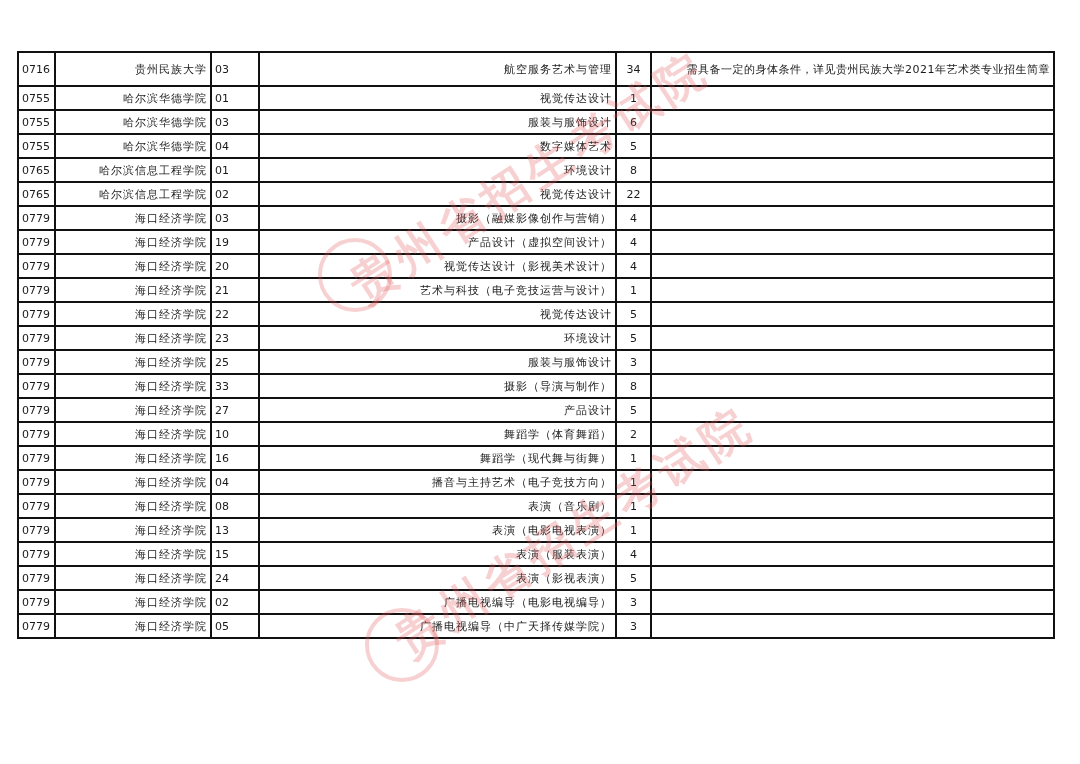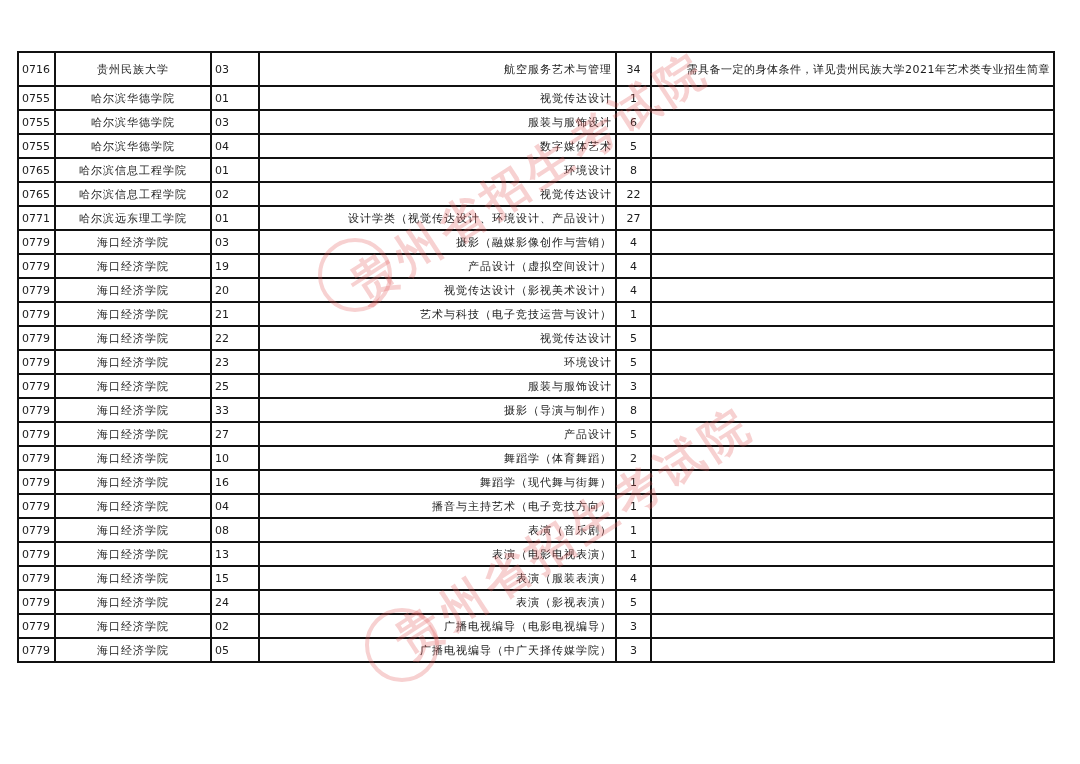--- a/index.html
+++ b/index.html
@@ -4,21 +4,21 @@
 <style>
   html, body { margin: 0; padding: 0; background: #ffffff; }
   body { width: 1080px; height: 764px; position: relative; overflow: hidden;
          font-family: "DejaVu Sans", "Liberation Sans", sans-serif; color: #1a1a1a; }
   #sheet { position: absolute; left: 17px; top: 51px; border-collapse: collapse;
            table-layout: fixed; width: 1036px; }
   #sheet td { border: 2px solid #111; padding: 0 3px; font-size: 11px; height: 22px;
               white-space: nowrap; overflow: hidden; }
   #sheet tr.first td { height: 32px; margin-top: 36px; }
   td.c-code { text-align: left; }
-  td.c-school { text-align: center; letter-spacing: 1px; }
+  td.c-school { text-align: right; letter-spacing: 1px; }
   td.c-num { text-align: left; }
   td.c-major { text-align: right; letter-spacing: 1px; }
   td.c-plan { text-align: center; }
   td.c-note { text-align: right; letter-spacing: 0.5px; }
   .wm { position: absolute; pointer-events: none; color: rgba(225,90,90,0.28);
         font-size: 46px; font-weight: bold; white-space: nowrap; letter-spacing: 6px;
         transform-origin: left center; }
   .wm-seal { position: absolute; pointer-events: none; width: 66px; height: 66px;
              border: 4px solid rgba(225,90,90,0.28); border-radius: 50%; }
 </style>
@@ -77,28 +77,20 @@
       </tr>
       <tr>
         <td class="c-code">0765</td>
         <td class="c-school">哈尔滨信息工程学院</td>
         <td class="c-num">02</td>
         <td class="c-major">视觉传达设计</td>
         <td class="c-plan">22</td>
         <td class="c-note"></td>
       </tr>
       <tr>
-        <td class="c-code">0771</td>
-        <td class="c-school">哈尔滨远东理工学院</td>
-        <td class="c-num">01</td>
-        <td class="c-major">设计学类（视觉传达设计、环境设计、产品设计）</td>
-        <td class="c-plan">27</td>
-        <td class="c-note"></td>
-      </tr>
-      <tr>
         <td class="c-code">0779</td>
         <td class="c-school">海口经济学院</td>
         <td class="c-num">03</td>
         <td class="c-major">摄影（融媒影像创作与营销）</td>
         <td class="c-plan">4</td>
         <td class="c-note"></td>
       </tr>
       <tr>
         <td class="c-code">0779</td>
         <td class="c-school">海口经济学院</td>

